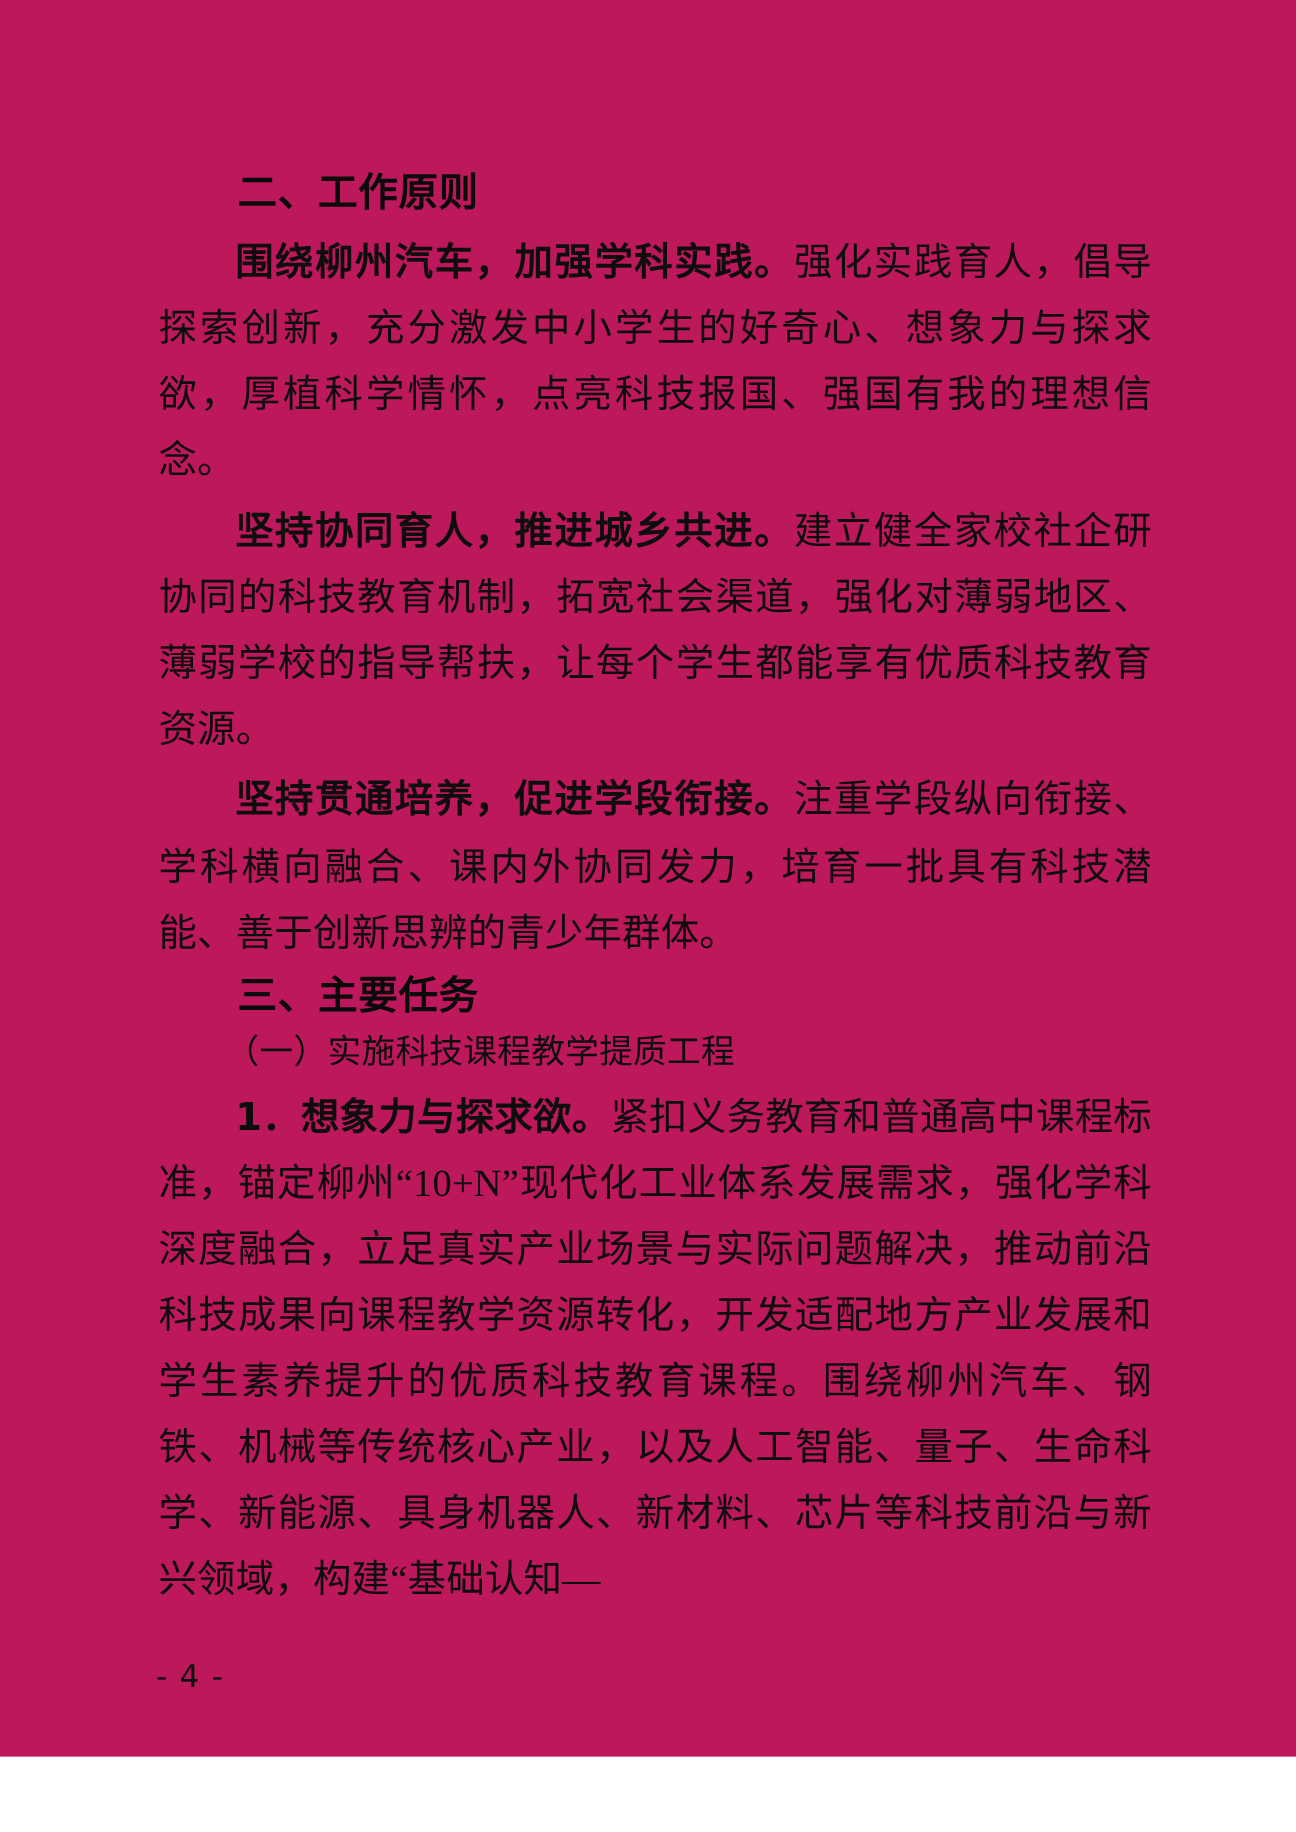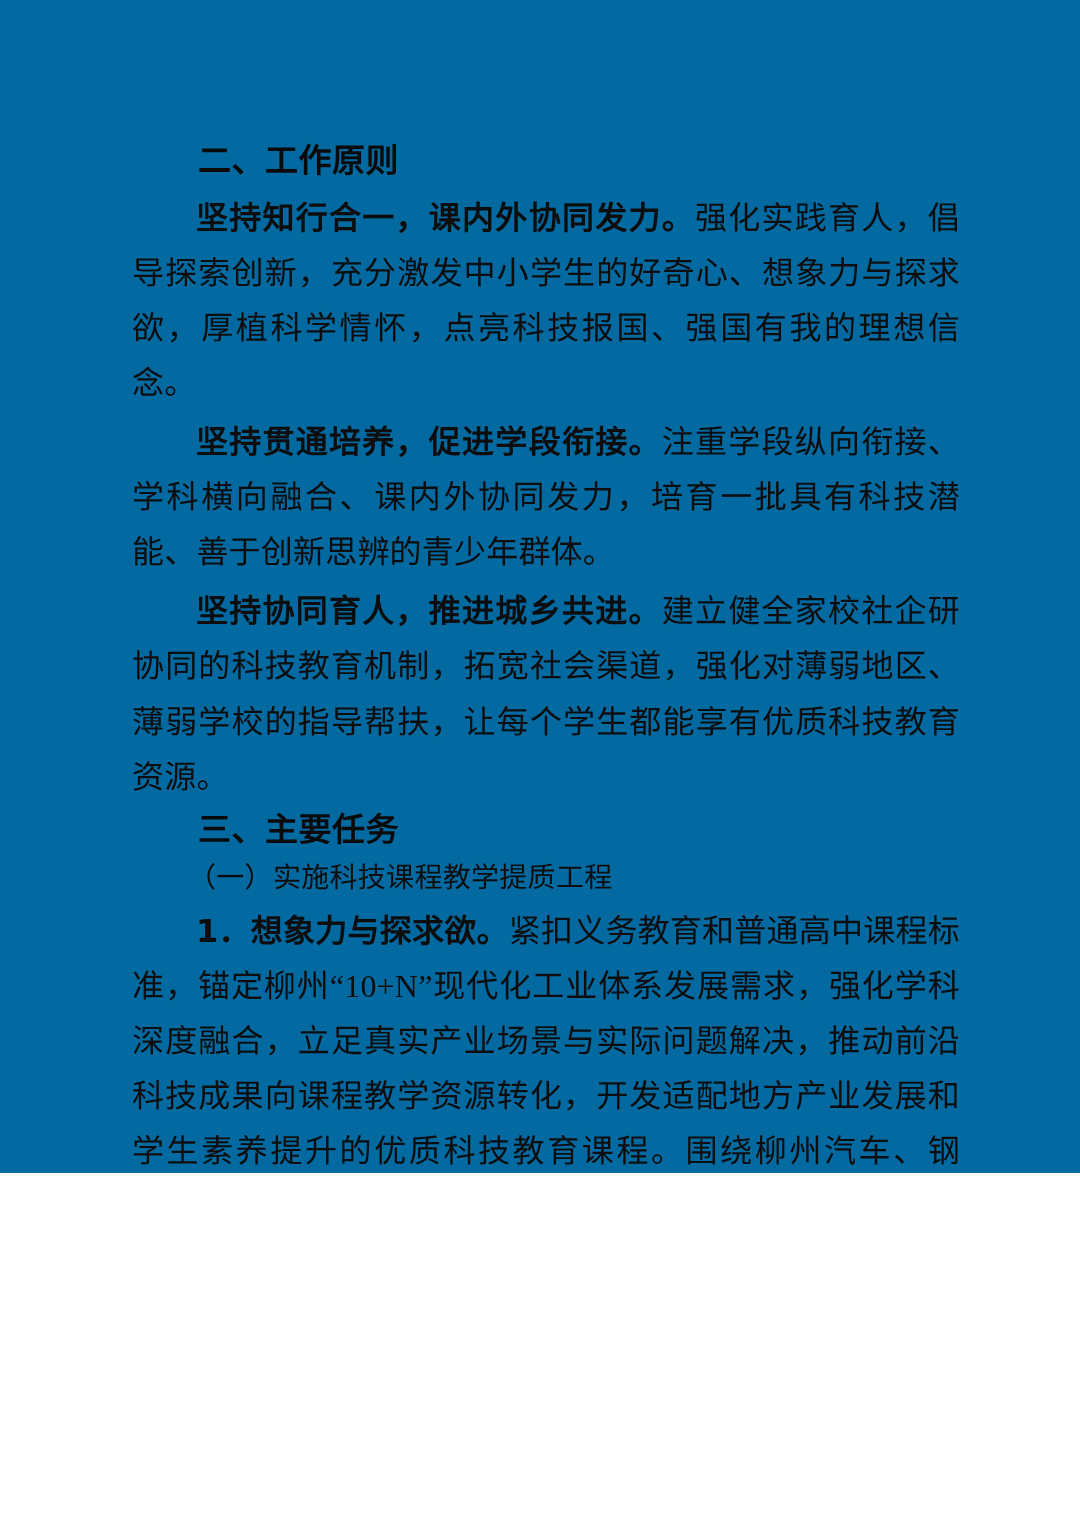--- a/index.html
+++ b/index.html
@@ -4,22 +4,22 @@
 <title>Scanned Policy Document Page</title>
 <style>
   html, body {
     margin: 0;
     padding: 0;
     background: #ffffff;
   }
   .page {
     position: relative;
     width: 1080px;
-    height: 1173px;
-    background: #0369a1;
+    height: 1464px;
+    background: #be185d;
     overflow: hidden;
     font-family: "Liberation Serif", "DejaVu Serif", serif;
     color: #0d0d0d;
     box-sizing: border-box;
   }
 
   
   .content {
     position: absolute;
     left: 132px;
@@ -109,26 +109,26 @@
 </style>
 </head>
 <body>
 
 <div class="page">
 
   <div class="content">
 
     <p class="heading">二、工作原则</p>
 
-    <p class="para"><span class="lead">坚持知行合一，课内外协同发力。</span><span>强化实践育人，倡导探索创新，充分激发中小学生的好奇心、想象力与探求欲，厚植科学情怀，点亮科技报国、强国有我的理想信念。</span></p>
+    <p class="para"><span class="lead">围绕柳州汽车，加强学科实践。</span><span>强化实践育人，倡导探索创新，充分激发中小学生的好奇心、想象力与探求欲，厚植科学情怀，点亮科技报国、强国有我的理想信念。</span></p>
 
 
+    <p class="para"><span class="lead">坚持协同育人，推进城乡共进。</span><span>建立健全家校社企研协同的科技教育机制，拓宽社会渠道，强化对薄弱地区、薄弱学校的指导帮扶，让每个学生都能享有优质科技教育资源。</span></p>
+
     <p class="para"><span class="lead">坚持贯通培养，促进学段衔接。</span><span>注重学段纵向衔接、学科横向融合、课内外协同发力，培育一批具有科技潜能、善于创新思辨的青少年群体。</span></p>
-
-    <p class="para"><span class="lead">坚持协同育人，推进城乡共进。</span><span>建立健全家校社企研协同的科技教育机制，拓宽社会渠道，强化对薄弱地区、薄弱学校的指导帮扶，让每个学生都能享有优质科技教育资源。</span></p>
 
     <p class="heading">三、主要任务</p>
 
     <p class="subheading">（一）实施科技课程教学提质工程</p>
 
     <p class="para"><span class="num">1．</span><span class="lead">想象力与探求欲。</span><span>紧扣义务教育和普通高中课程标准，锚定柳州“10+N”现代化工业体系发展需求，强化学科深度融合，立足真实产业场景与实际问题解决，推动前沿科技成果向课程教学资源转化，开发适配地方产业发展和学生素养提升的优质科技教育课程。围绕柳州汽车、钢铁、机械等传统核心产业，以及人工智能、量子、生命科学、新能源、具身机器人、新材料、芯片等科技前沿与新兴领域，构建“基础认知—</span></p>
 
   </div>
 
   <div class="page-number">- 4 -</div>

